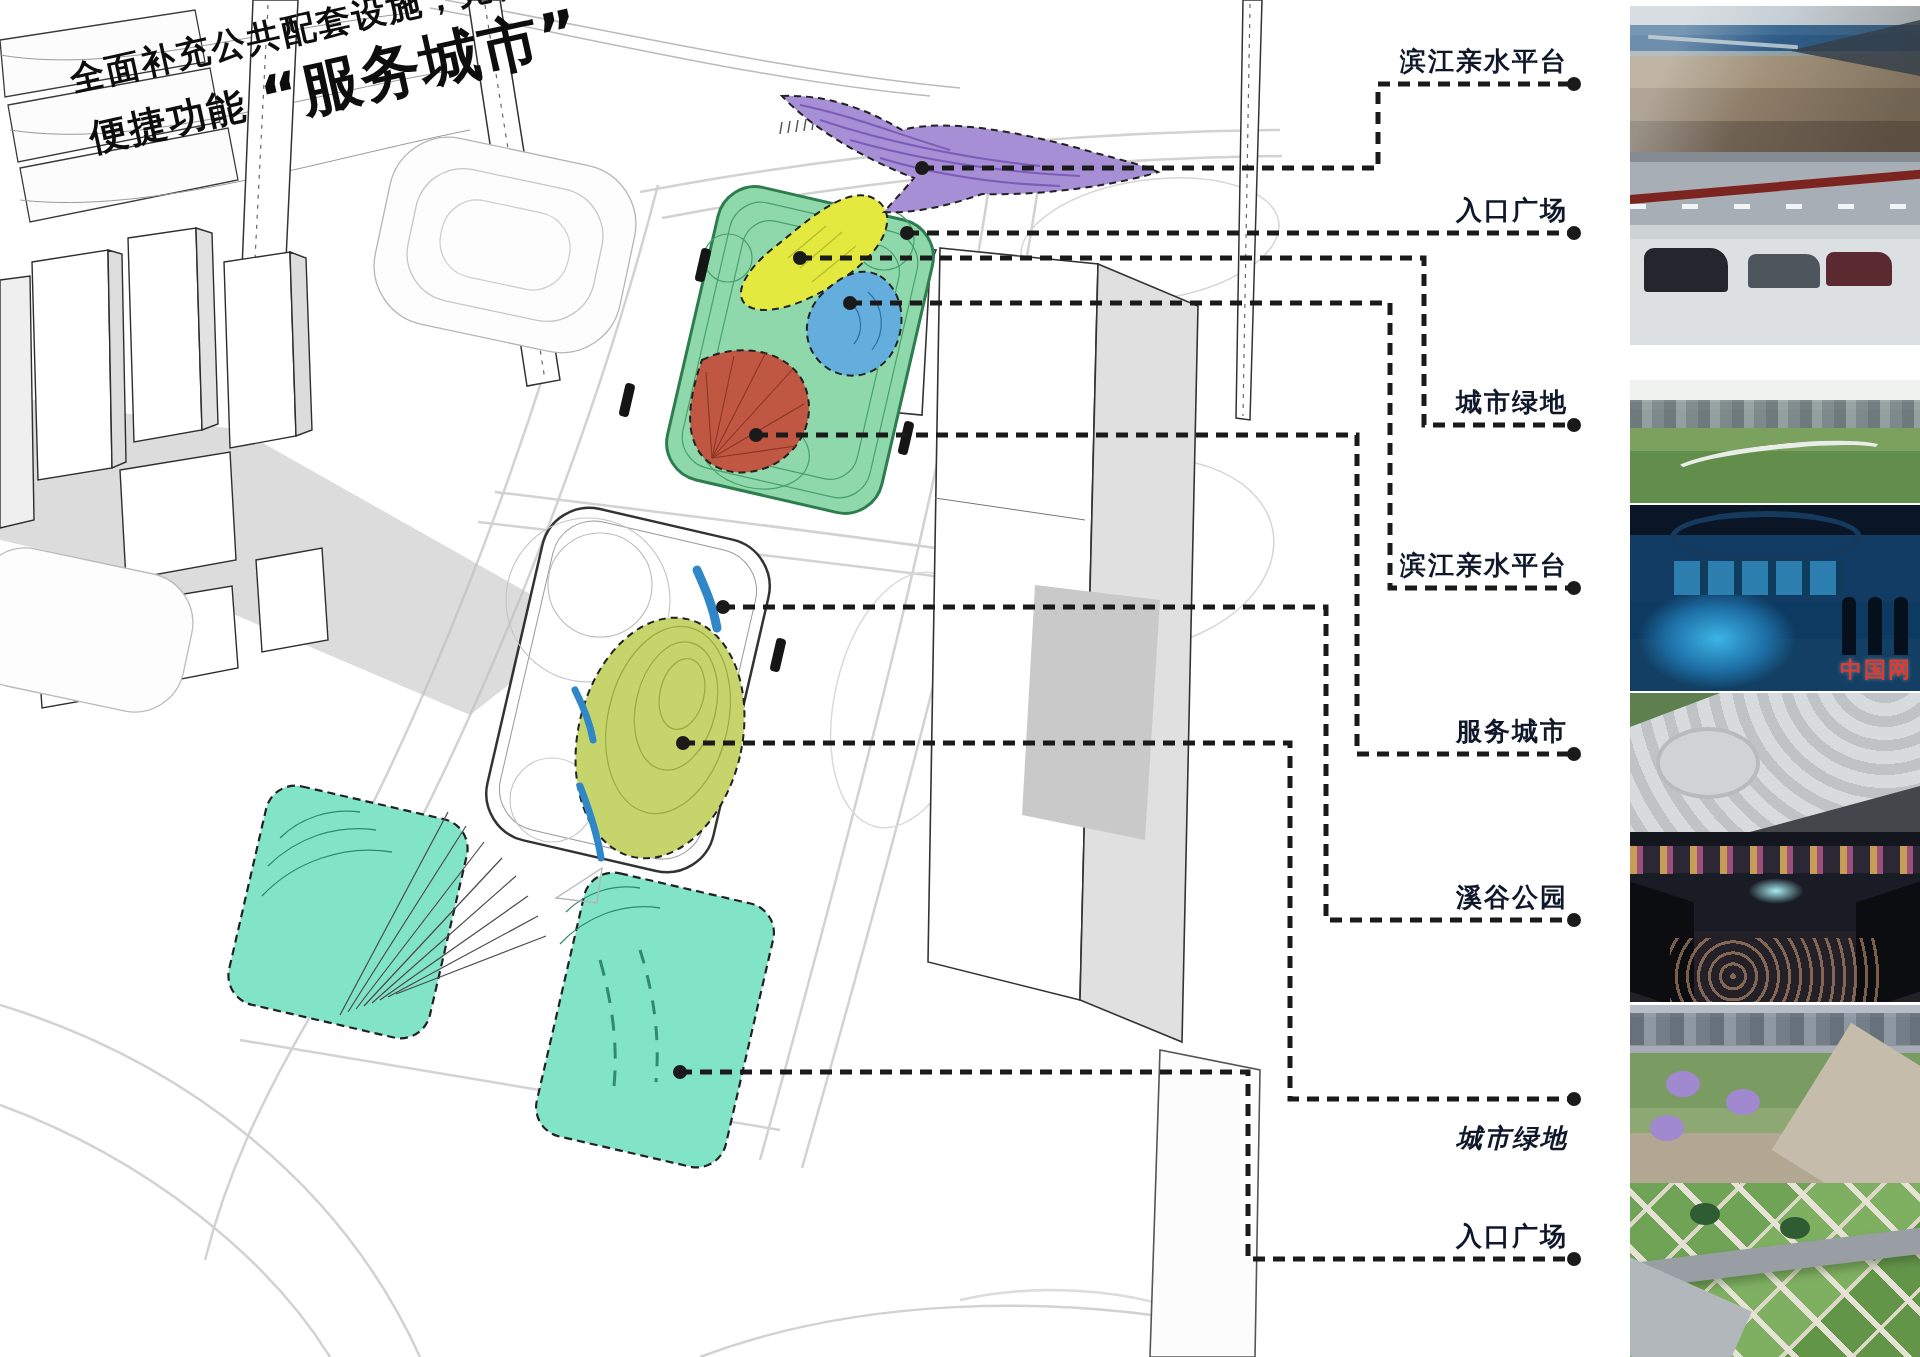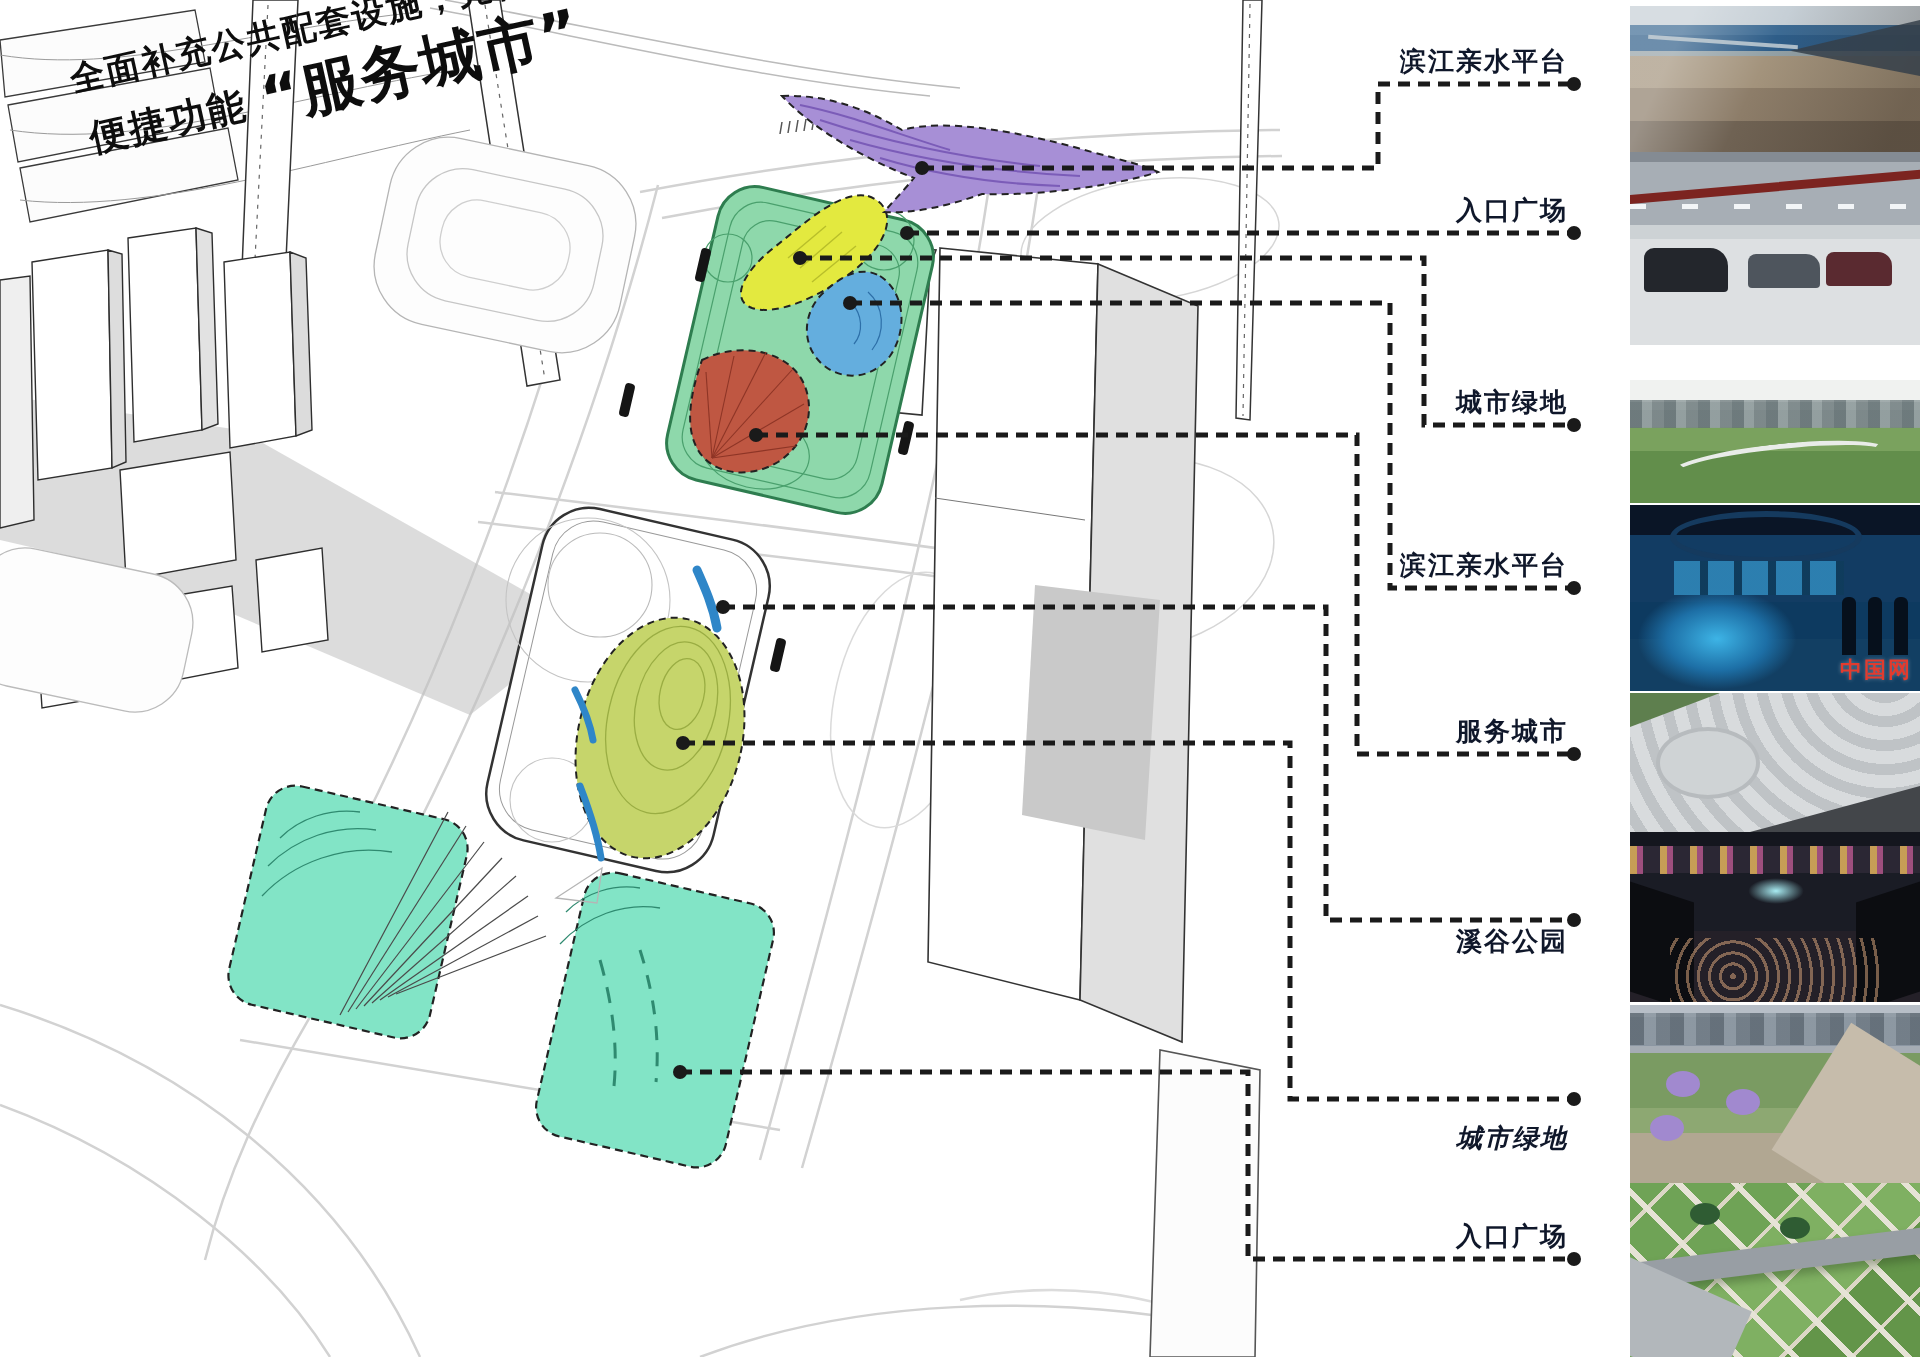--- a/index.html
+++ b/index.html
@@ -309,21 +309,21 @@
       <span class="prefix">便捷功能</span>
       <span class="quote">“服务城市”</span>
     </div>
   </div>
 
   <div class="site-label" style="top: 44px;">滨江亲水平台</div>
   <div class="site-label" style="top: 193px;">入口广场</div>
   <div class="site-label" style="top: 385px;">城市绿地</div>
   <div class="site-label" style="top: 548px;">滨江亲水平台</div>
   <div class="site-label" style="top: 714px;">服务城市</div>
-  <div class="site-label" style="top: 924px;">溪谷公园</div>
+  <div class="site-label" style="top: 880px;">溪谷公园</div>
   <div class="site-label" style="top: 1121px; font-style: italic;">城市绿地</div>
   <div class="site-label" style="top: 1219px; text-align: right;">入口广场</div>
 
   <div class="photo p1">
     <div class="feat sheen"></div>
     <div class="feat roof"></div>
     <div class="feat pier"></div>
   </div>
   <div class="photo p2">
     <div class="feat pipe"></div>

